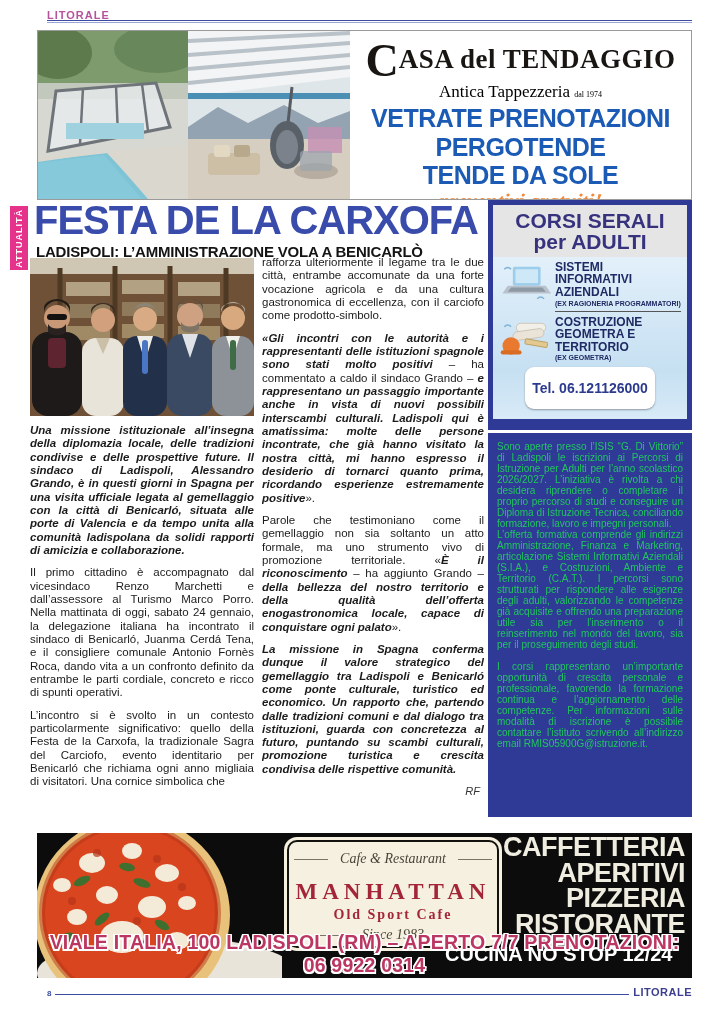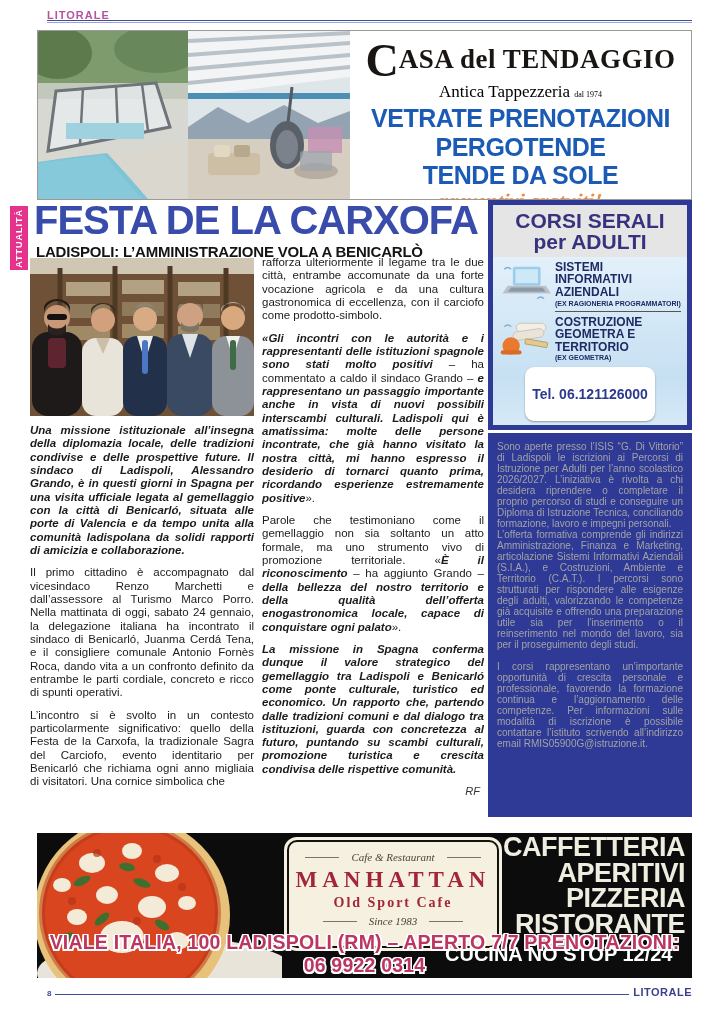--- a/index.html
+++ b/index.html
@@ -40,37 +40,37 @@
   
   .side-ad { position:absolute; left:488px; top:200px; width:204px; height:230px; border:5px solid #2e3a96; background:#e5e5e5; overflow:hidden; }
   .side-ad-title { text-align:center; font-size:21px; font-weight:900; color:#37327e; line-height:1.02; padding:5px 0 4px; }
   .course-panel { background:linear-gradient(180deg,#e3f0fa 0%,#c6e0f2 70%,#d8eaf7 100%); padding:4px 6px 6px; }
   .course-row { display:flex; align-items:center; }
   .course-ic { flex:none; width:52px; height:42px; }
   .course-tx { flex:1; padding-left:4px; }
   .course-title { font-size:12px; font-weight:900; color:#1e2a63; line-height:1.05; }
   .course-sub { font-size:7px; font-weight:bold; color:#1e2a63; margin-top:1px; }
   .course-div { border-top:1px solid #555; margin:4px 0 4px 56px; }
-  .tel-pill { display:block; width:130px; margin:6px auto 4px; background:#fff; border-radius:9px; text-align:center; font-size:14px; font-weight:900; color:#2c3a8e; padding:19px 0; box-shadow:0 1px 2px rgba(0,0,0,0.35); }
+  .tel-pill { display:block; width:130px; margin:6px auto 4px; background:#fff; border-radius:9px; text-align:center; font-size:14px; font-weight:900; color:#2c3a8e; padding:13px 0; box-shadow:0 1px 2px rgba(0,0,0,0.35); }
   .side-ad-foot { background:#2e3a96; text-align:center; padding:4px 2px 3px; }
   .side-ad-addr { color:#fff; font-size:11px; font-weight:bold; }
   .side-ad-web { color:#c9d3ee; font-size:7.5px; font-weight:bold; margin-top:1px;margin-left:26px; }
 
   
-  .side-text { position:absolute; left:488px; top:433px; width:204px; height:384px; background:#2e3a96; color:#a3a3a3; padding:8px 9px; overflow:hidden; }
+  .side-text { position:absolute; left:488px; top:433px; width:204px; height:384px; background:#2e3a96; color:#22c55e; padding:8px 9px; overflow:hidden; }
   .side-text .sp { font-size:10px; line-height:1.1; text-align:justify; }
   .side-text .gap { margin-top:11px; }
 
   
   .bottom-ad { position:absolute; left:37px; top:833px; width:655px; height:145px; background:#0c0c0c; overflow:hidden; }
   .pizza-wrap { position:absolute; left:0; top:0; width:245px; height:145px; overflow:hidden; }
   .badge { position:absolute; left:250px; top:7px; width:212px; height:108px; background:#f5f0df; border-radius:10px; border:2px solid #14120e; box-shadow:0 0 0 3px #f5f0df; padding-top:9px; text-align:center; }
-  .badge-top, .badge-since { font-family:"Liberation Serif", serif; font-style:italic; font-size:11px; color:#4a4538; display:flex; align-items:center; justify-content:center; gap:12px; }
+  .badge-top, .badge-since { font-family:"Liberation Serif", serif; font-style:italic; font-size:14px; color:#4a4538; display:flex; align-items:center; justify-content:center; gap:12px; }
   .badge-top .rl, .badge-since .rl { width:34px; border-top:1px solid #7b7566; }
-  .badge-name { font-family:"Liberation Serif", serif; font-size:23px; font-weight:bold; letter-spacing:5px; color:#a32638; margin-top:4px; }
+  .badge-name { font-family:"Liberation Serif", serif; font-size:23px; font-weight:bold; letter-spacing:5px; color:#a32638; margin-top:12px; }
   .badge-sub { font-family:"Liberation Serif", serif; font-size:14px; font-weight:bold; letter-spacing:2px; color:#a32638; margin:2px 0 4px; }
   .services { position:absolute; right:7px; top:2px; width:200px; text-align:right; color:#efece0; font-weight:900; font-size:27px; line-height:0.95; letter-spacing:-0.5px; }
   .kitchen { position:absolute; right:7px; top:110px; width:240px; text-align:left; color:#ffffff; font-weight:900; font-size:20px; }
   .big-addr { position:absolute; left:0; bottom:1px; width:100%; text-align:center; font-size:19.5px; font-weight:700; color:#bb3661; letter-spacing:0.2px;
     text-shadow:-1.5px -1.5px 0 #fff, 1.5px -1.5px 0 #fff, -1.5px 1.5px 0 #fff, 1.5px 1.5px 0 #fff, 0 1.5px 0 #fff, 0 -1.5px 0 #fff, 1.5px 0 0 #fff, -1.5px 0 0 #fff; }
 
   
   .footer { position:absolute; left:47px; right:31px; top:986px; display:flex; align-items:flex-end; gap:4px; }
   .foot-num { font-size:8px; color:#3b4ca0; font-weight:bold; }
   .foot-rule { flex:1; border-top:1px solid #3b4ca0; margin-bottom:3px; }

